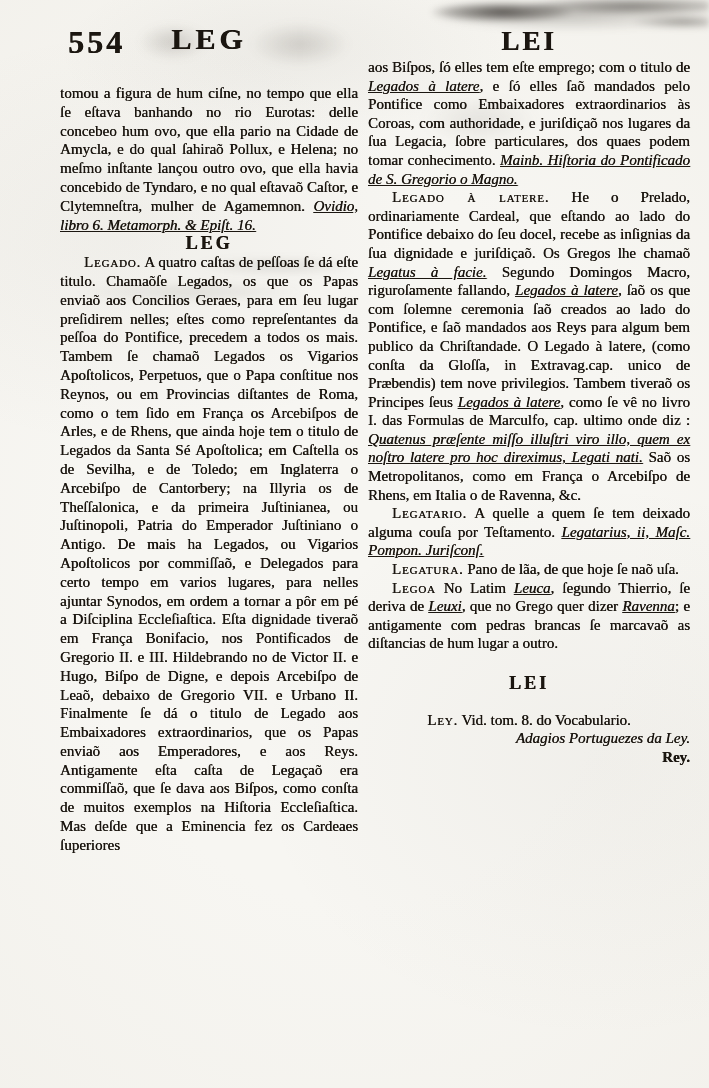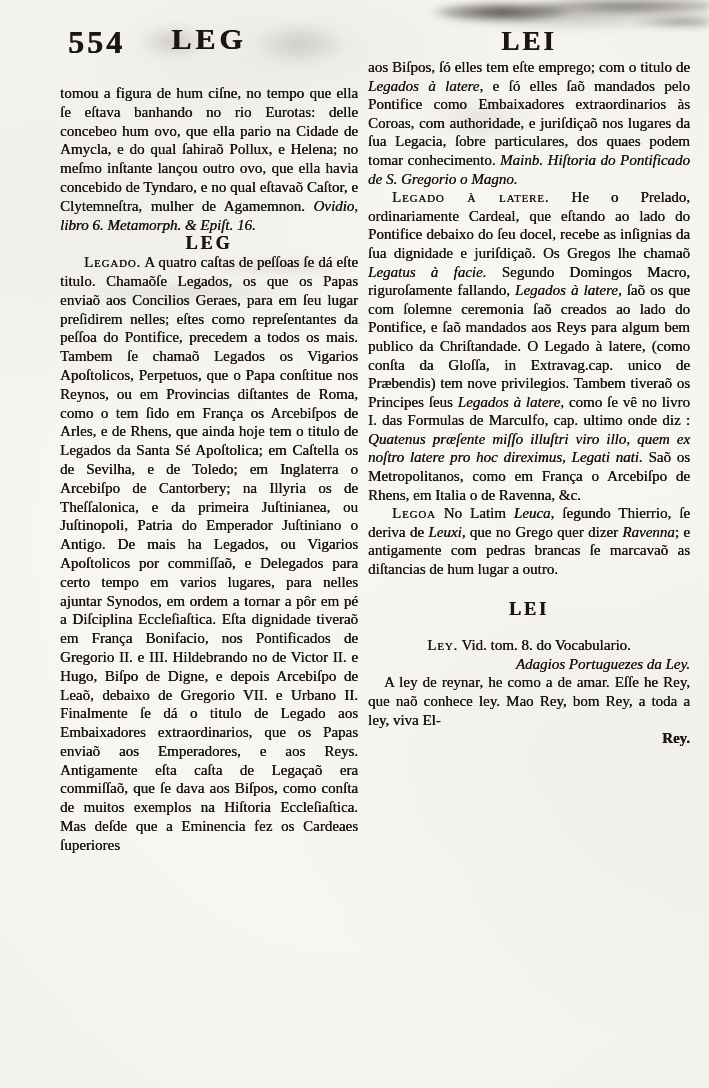--- a/index.html
+++ b/index.html
@@ -58,21 +58,21 @@
 
   .col p{margin:0;padding:0;}
   p.entry{text-indent:24px;}
   p.adages{text-indent:16px;}
   .section-heading{
     margin:19px 0 22px 0;text-align:center;
     font-size:18px;font-weight:bold;letter-spacing:3px;text-indent:0;
     text-shadow:0.4px 0 currentColor;
   }
   .section-heading.lei{margin:21px 0 18px 0;}
-  .it{font-style:italic;}
+  .it{font-style:italic;text-decoration:underline;}
   .sc{font-variant:small-caps;letter-spacing:0.8px;}
   .ley-line{text-align:center;text-indent:0;}
   .adagios-title{text-align:right;font-style:italic;text-indent:0;}
   .last-right{text-align:right;text-indent:0;font-weight:bold;}
 </style>
 </head>
 <body>
 
 <div class="page">
 
@@ -92,27 +92,28 @@
     <p class="section-heading">LEG</p>
 
     <p class="entry"><span class="sc">Legado.</span><span> A quatro caſtas de peſſoas ſe dá eſte titulo. Chamaõſe Legados, os que os Papas enviaõ aos Concilios Geraes, para em ſeu lugar preſidirem nelles; eſtes como repreſentantes da peſſoa do Pontifice, precedem a todos os mais. Tambem ſe chamaõ Legados os Vigarios Apoſtolicos, Perpetuos, que o Papa conſtitue nos Reynos, ou em Provincias diſtantes de Roma, como o tem ſido em França os Arcebiſpos de Arles, e de Rhens, que ainda hoje tem o titulo de Legados da Santa Sé Apoſtolica; em Caſtella os de Sevilha, e de Toledo; em Inglaterra o Arcebiſpo de Cantorbery; na Illyria os de Theſſalonica, e da primeira Juſtinianea, ou Juſtinopoli, Patria do Emperador Juſtiniano o Antigo. De mais ha Legados, ou Vigarios Apoſtolicos por commiſſaõ, e Delegados para certo tempo em varios lugares, para nelles ajuntar Synodos, em ordem a tornar a pôr em pé a Diſciplina Eccleſiaſtica. Eſta dignidade tiveraõ em França Bonifacio, nos Pontificados de Gregorio II. e III. Hildebrando no de Victor II. e Hugo, Biſpo de Digne, e depois Arcebiſpo de Leaõ, debaixo de Gregorio VII. e Urbano II. Finalmente ſe dá o titulo de Legado aos Embaixadores extraordinarios, que os Papas enviaõ aos Emperadores, e aos Reys. Antigamente eſta caſta de Legaçaõ era commiſſaõ, que ſe dava aos Biſpos, como conſta de muitos exemplos na Hiſtoria Eccleſiaſtica. Mas deſde que a Eminencia fez os Cardeaes ſuperiores</span></p>
   </div>
 
   <div class="col col-right">
     <p class="cont"><span>aos Biſpos, ſó elles tem eſte emprego; com o titulo de </span><span class="it">Legados à latere</span><span>, e ſó elles ſaõ mandados pelo Pontifice como Embaixadores extraordinarios às Coroas, com authoridade, e juriſdiçaõ nos lugares da ſua Legacia, ſobre particulares, dos quaes podem tomar conhecimento. </span><span class="it">Mainb. Hiſtoria do Pontificado de S. Gregorio o Magno.</span></p>
 
     <p class="entry"><span class="sc">Legado à latere.</span><span> He o Prelado, ordinariamente Cardeal, que eſtando ao lado do Pontifice debaixo do ſeu docel, recebe as inſignias da ſua dignidade e juriſdiçaõ. Os Gregos lhe chamaõ </span><span class="it">Legatus à facie.</span><span> Segundo Domingos Macro, riguroſamente fallando, </span><span class="it">Legados à latere</span><span>, ſaõ os que com ſolemne ceremonia ſaõ creados ao lado do Pontifice, e ſaõ mandados aos Reys para algum bem publico da Chriſtandade. O Legado à latere, (como conſta da Gloſſa, in Extravag.cap. unico de Præbendis) tem nove privilegios. Tambem tiveraõ os Principes ſeus </span><span class="it">Legados à latere</span><span>, como ſe vê no livro I. das Formulas de Marculfo, cap. ultimo onde diz : </span><span class="it">Quatenus præſente miſſo illuſtri viro illo, quem ex noſtro latere pro hoc direximus, Legati nati.</span><span> Saõ os Metropolitanos, como em França o Arcebiſpo de Rhens, em Italia o de Ravenna, &amp;c.</span></p>
 
+    <p class="entry"><span class="sc">Legatario.</span><span> A quelle a quem ſe tem deixado alguma couſa por Teſtamento. </span><span class="it">Legatarius, ii, Maſc. Pompon. Juriſconſ.</span></p>
 
+    <p class="entry"><span class="sc">Legatura.</span><span> Pano de lãa, de que hoje ſe naõ uſa.</span></p>
 
     <p class="entry"><span class="sc">Legoa</span><span> No Latim </span><span class="it">Leuca</span><span>, ſegundo Thierrio, ſe deriva de </span><span class="it">Leuxi</span><span>, que no Grego quer dizer </span><span class="it">Ravenna</span><span>; e antigamente com pedras brancas ſe marcavaõ as diſtancias de hum lugar a outro.</span></p>
 
     <p class="section-heading lei">LEI</p>
 
     <p class="ley-line"><span class="sc">Ley.</span><span> Vid. tom. 8. do Vocabulario.</span></p>
 
     <p class="adagios-title">Adagios Portuguezes da Ley.</p>
 
-    <p class="adages"><span>A ley de reynar, he como a de amar. Eſſe he Rey, que naõ conhece ley. Mao Rey, bom Rey, a toda a ley, viva El-</span></p>
     <p class="last-right">Rey.</p>
   </div>
 
 </div>
 
 </body></html>

